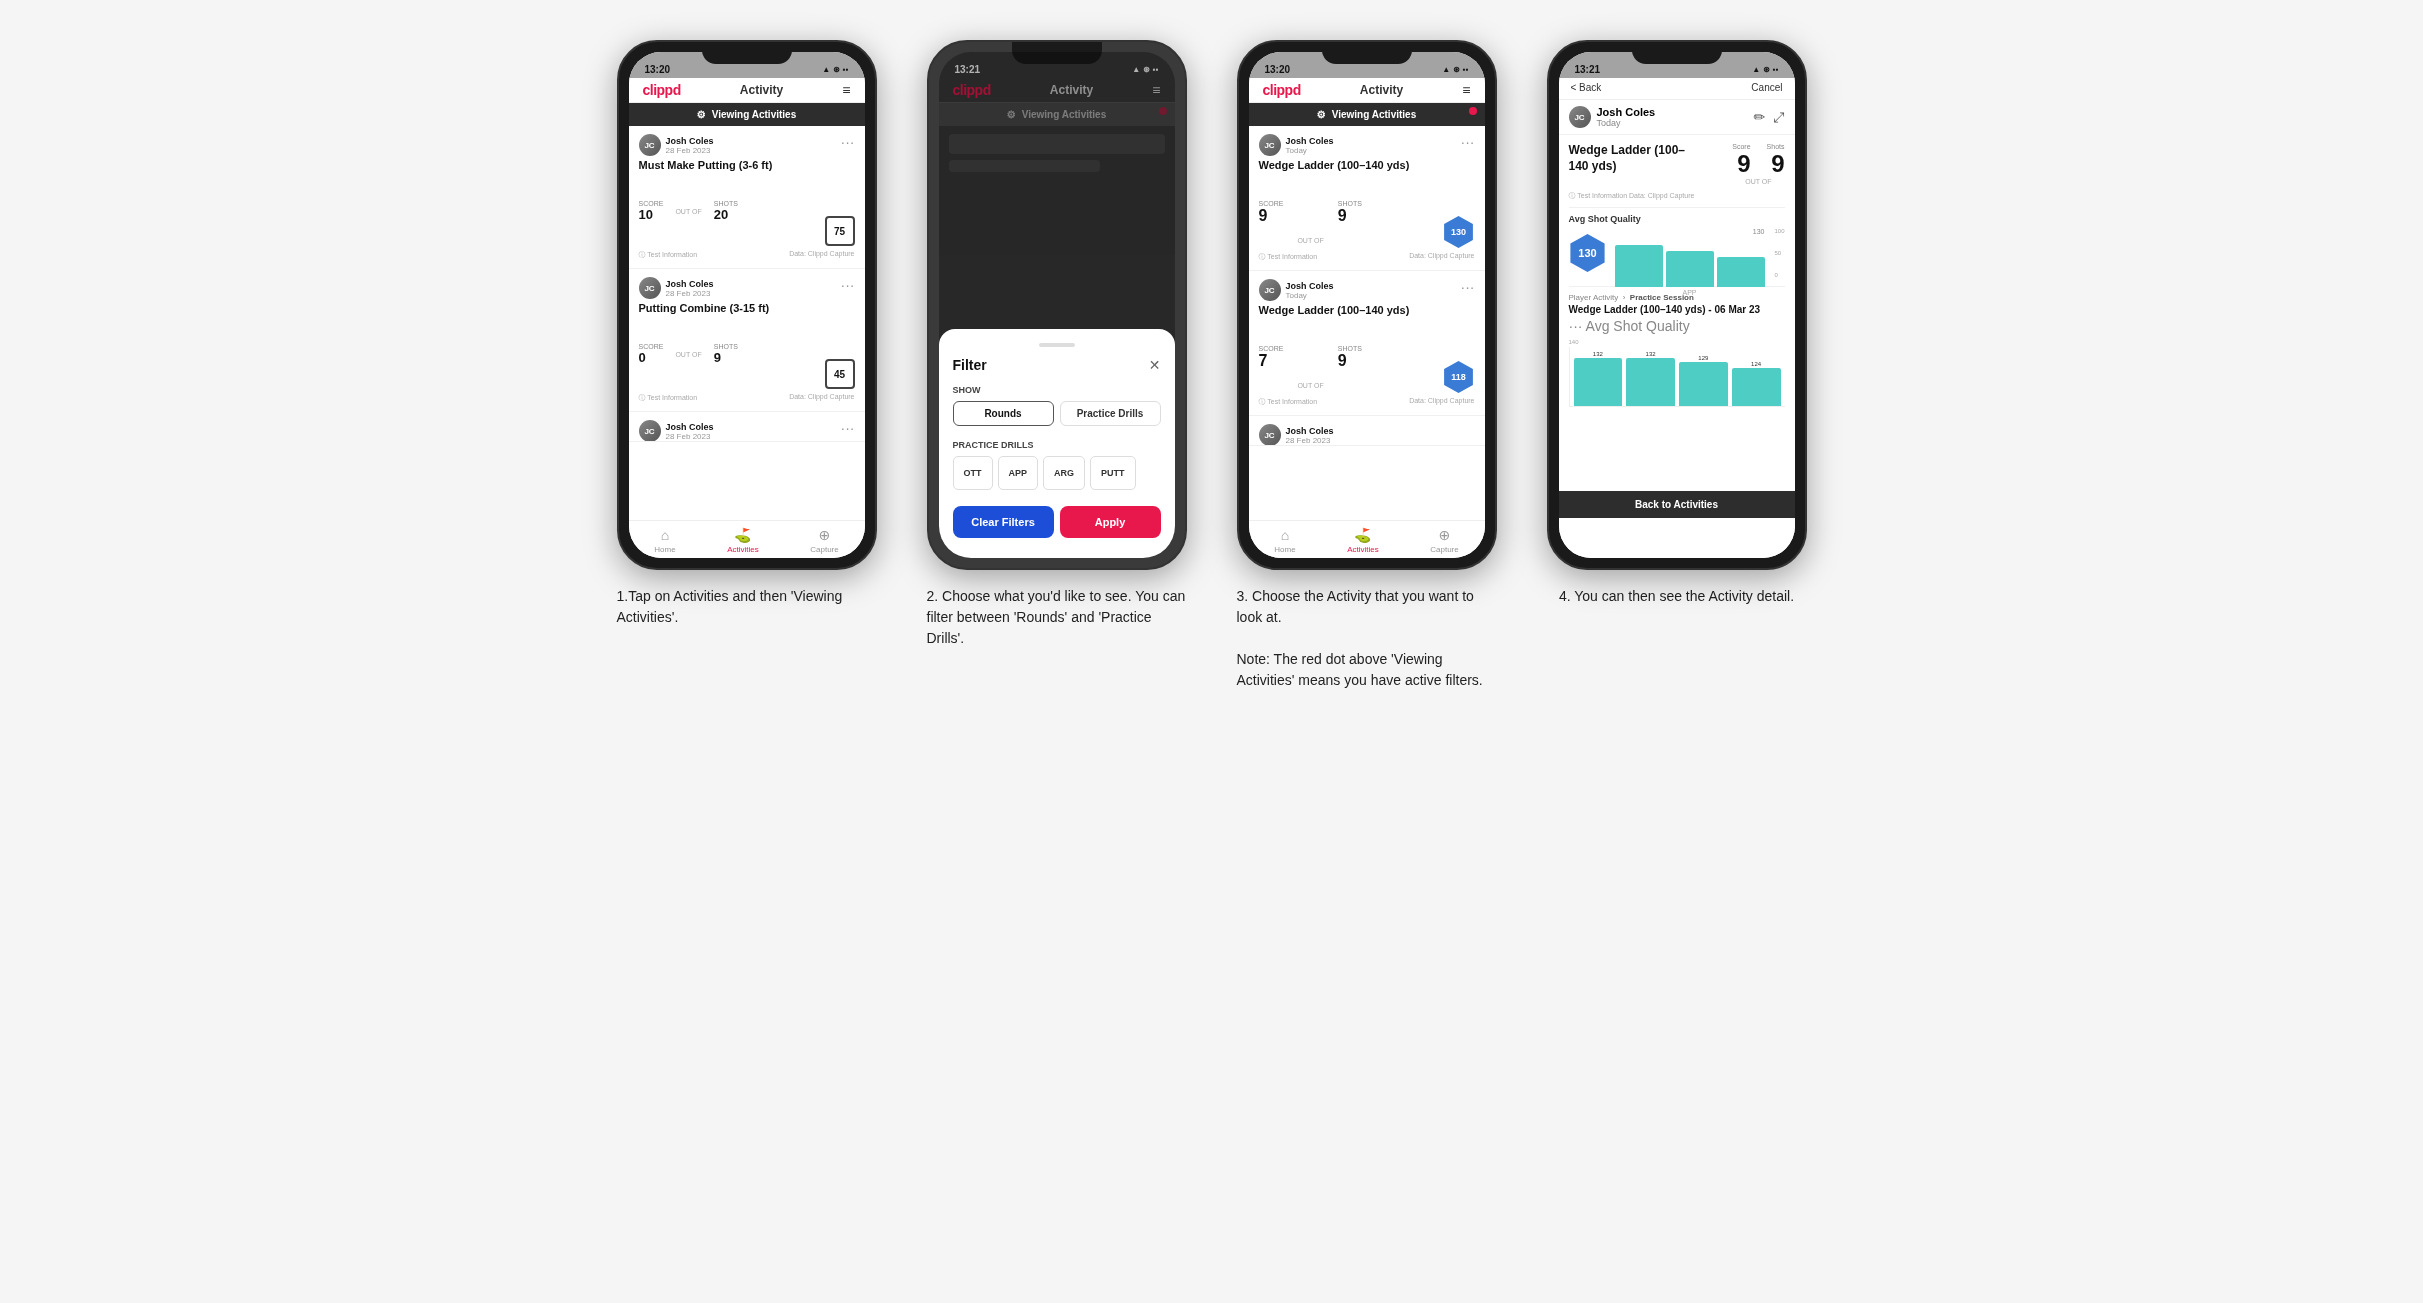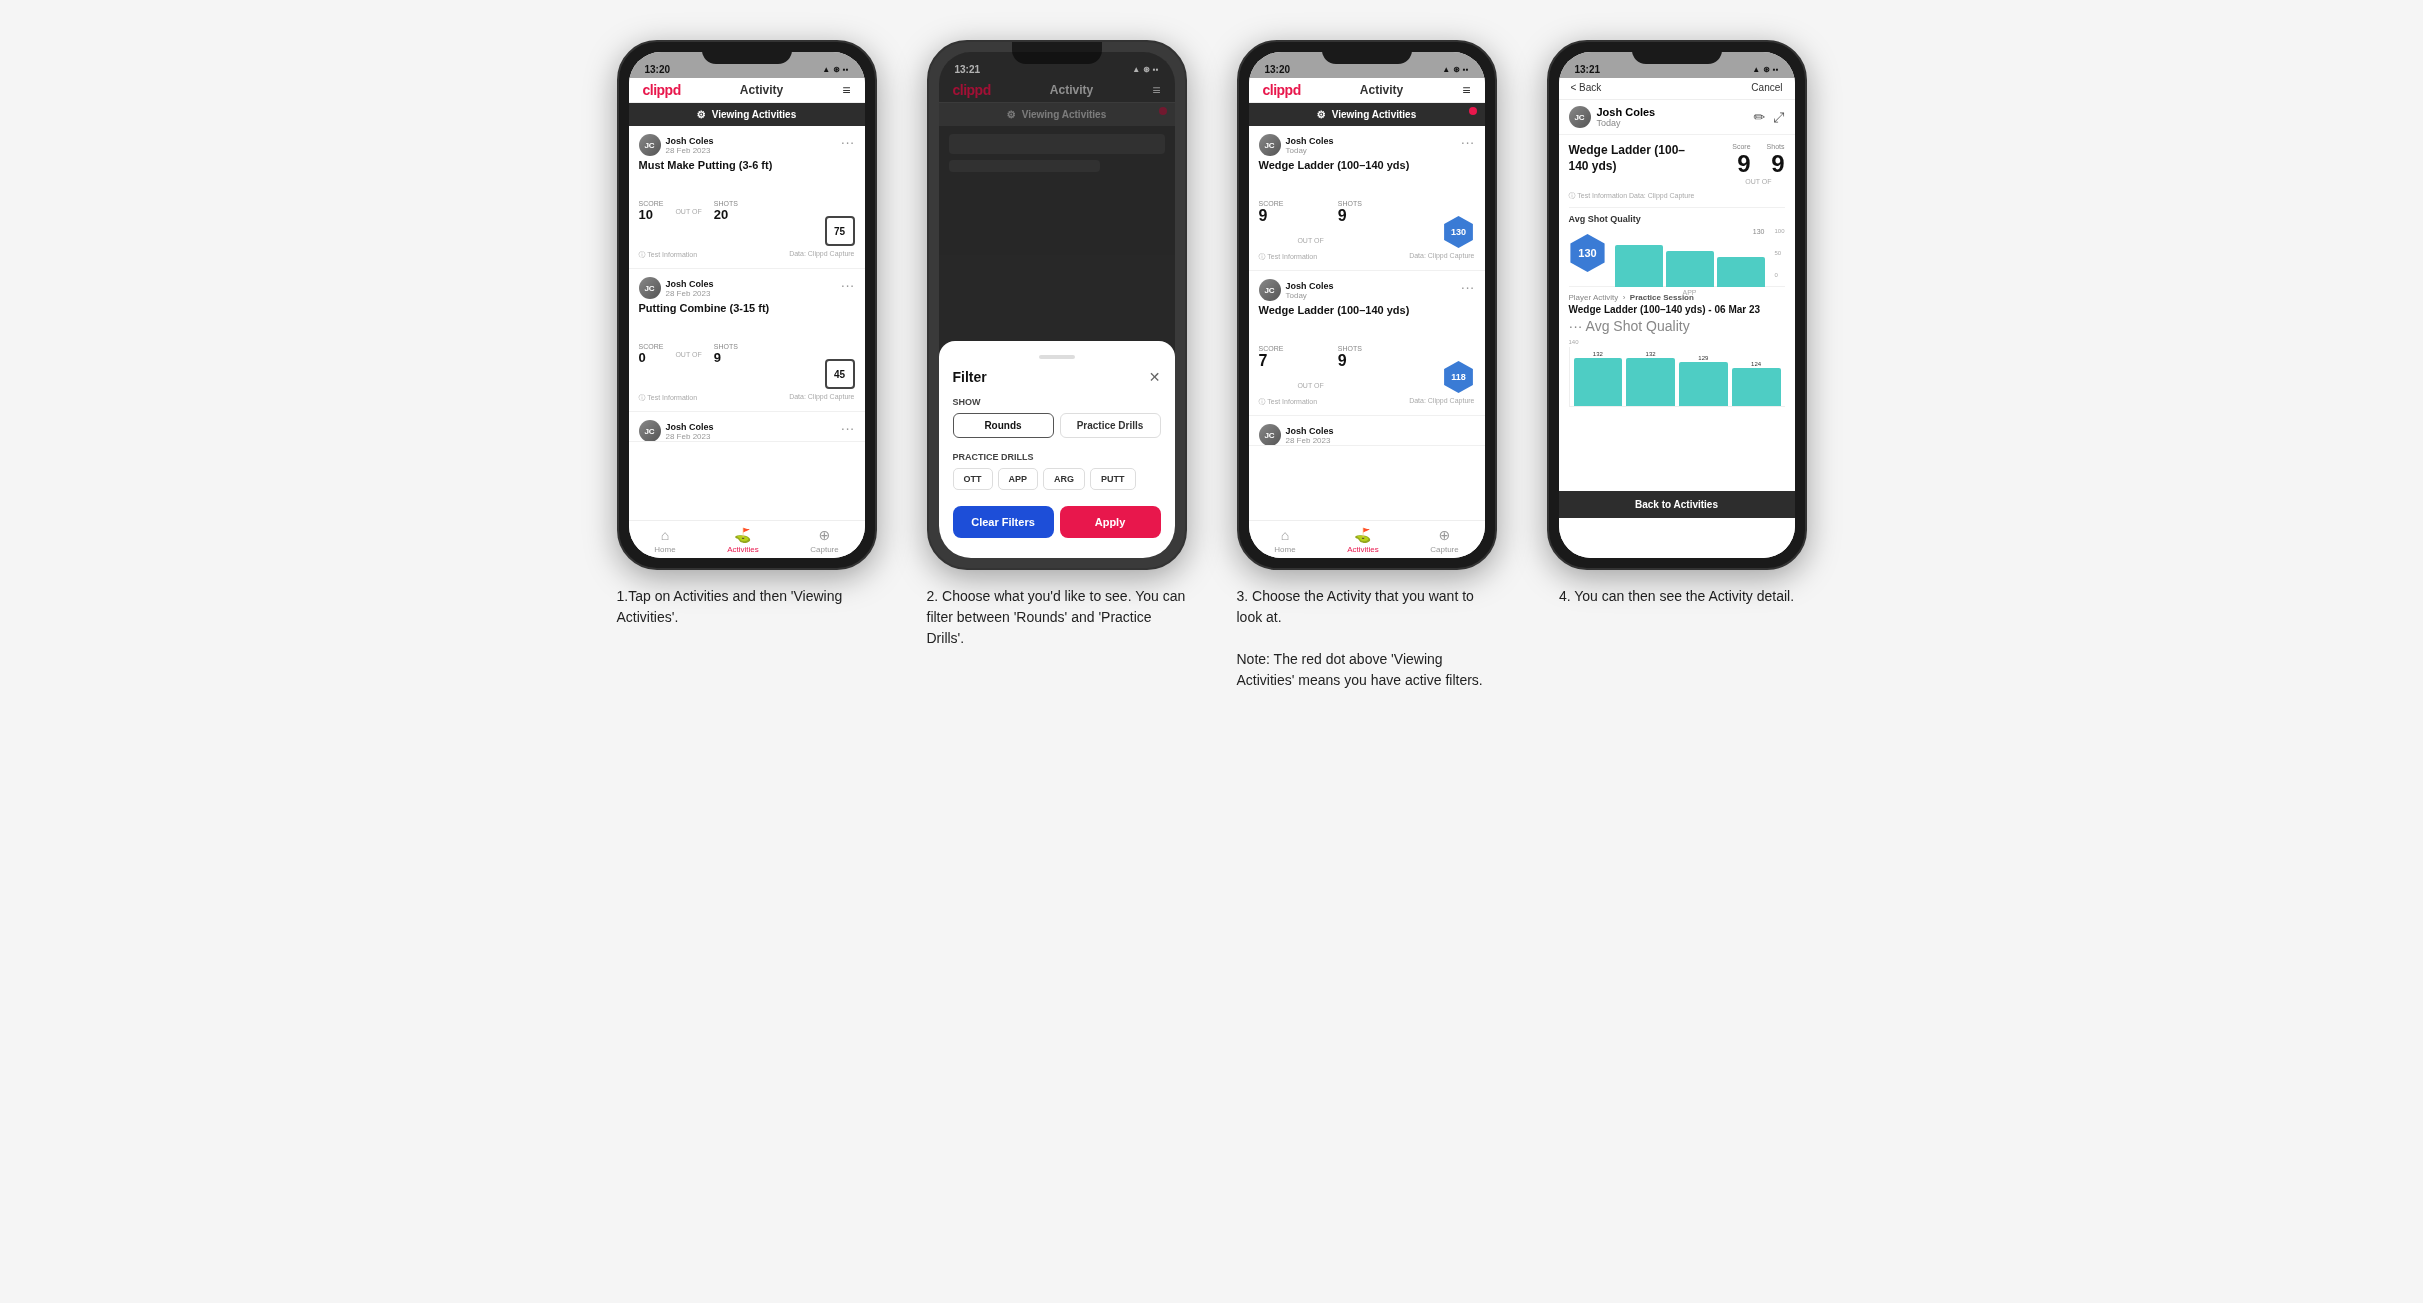--- a/index.html
+++ b/index.html
@@ -254,21 +254,21 @@
       border-color: #555;
       color: #111;
     }
     .drill-buttons {
       display: flex;
       gap: 5px;
       flex-wrap: wrap;
       margin-bottom: 16px;
     }
     .drill-btn {
-      padding: 5px 10px;
+      padding: 11px 10px;
       border: 1px solid #ddd;
       border-radius: 5px;
       font-size: 9px;
       font-weight: 600;
       color: #333;
       background: #fff;
       cursor: pointer;
     }
     .modal-actions {
       display: flex;

